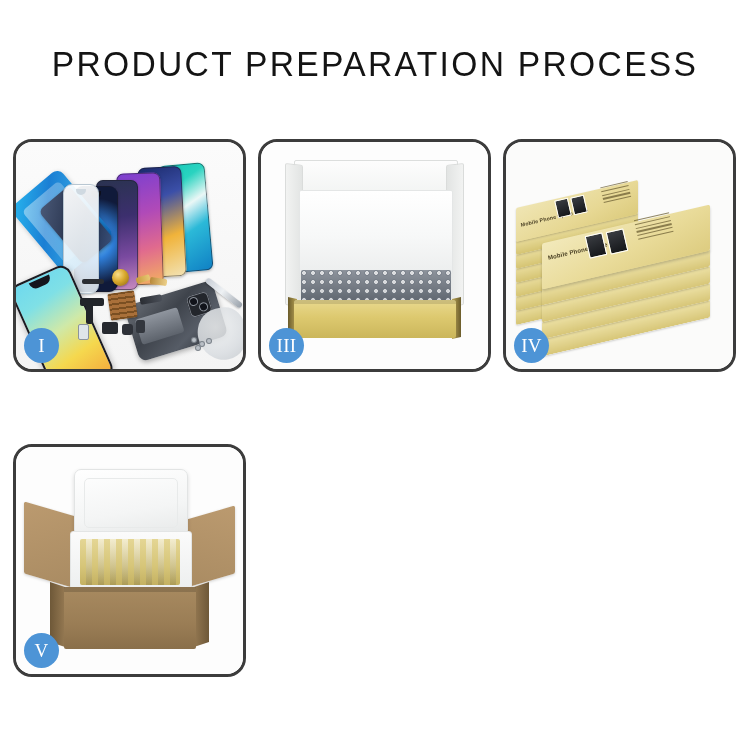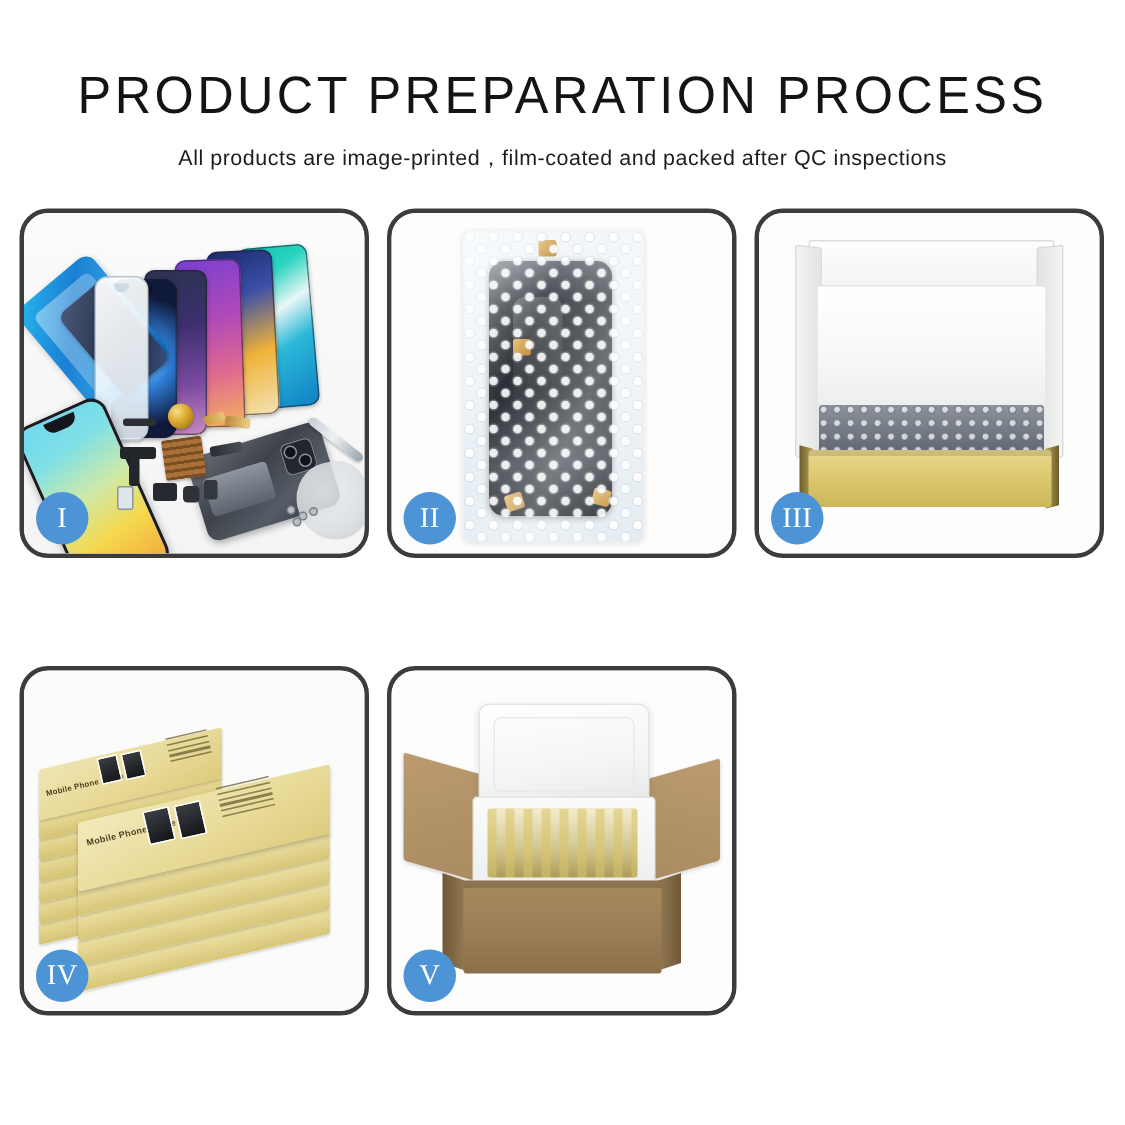--- a/index.html
+++ b/index.html
@@ -467,21 +467,20 @@
   .c6-seam {
     position:absolute; left:112px; top:80px; width:3px; height:104px;
     background: rgba(92,72,44,.45); transform: skewY(12deg);
   }
 </style>
 </head>
 <body>
 
 <div class="header">
   <h1 class="title">PRODUCT PREPARATION PROCESS</h1>
-  <p class="subtitle">All products are image-printed，film-coated and packed after QC inspections</p>
 </div>
 
 <div class="grid">
 
   <div class="panel">
     <div class="stage p1">
       <div class="blue-sheet"></div>
       <div class="blue-sheet2"></div>
       <div class="ph ph-a"></div>
       <div class="ph ph-b"></div>
@@ -511,34 +510,20 @@
       <div class="part screws">
         <span></span>
           <span></span>
           <span></span>
           <span></span>
       </div>
     </div>
     <div class="badge">I</div>
   </div>
 
-  <div class="panel">
-    <div class="stage p2">
-      <div class="bag">
-        <div class="inner"></div>
-        <div class="bubbles"></div>
-        <div class="tape t1"></div>
-        <div class="tape t2"></div>
-        <div class="tape t3"></div>
-        <div class="tape t4"></div>
-        <div class="sheen"></div>
-      </div>
-    </div>
-    <div class="badge">II</div>
-  </div>
 
   <div class="panel">
     <div class="stage p3">
       <div class="b3-lidback"></div>
       <div class="b3-flapL"></div>
       <div class="b3-flapR"></div>
       <div class="b3-foam"></div>
       <div class="b3-bubble"></div>
       <div class="b3-edgeL"></div>
       <div class="b3-edgeR"></div>

